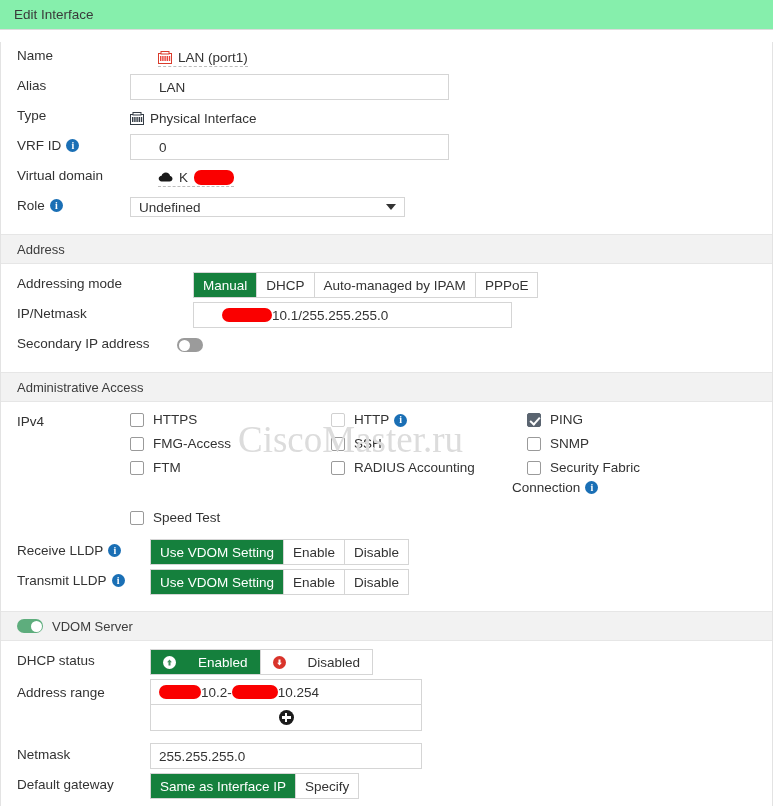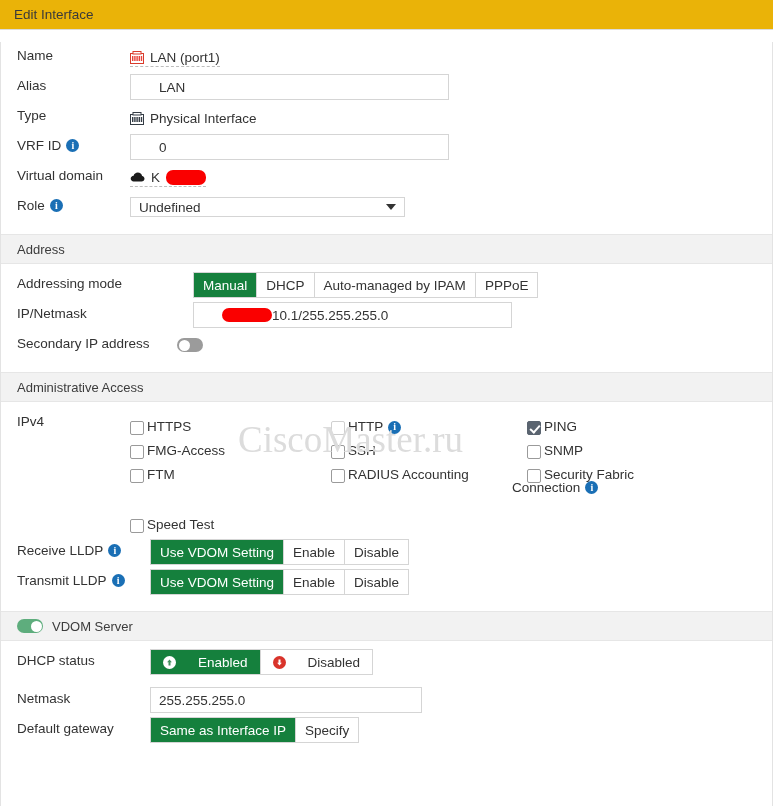--- a/index.html
+++ b/index.html
@@ -12,21 +12,21 @@
     font-family: "Liberation Sans", sans-serif;
     font-size: 13.5px;
     color: #2b2b2b;
     position: relative;
     overflow: hidden;
   }
 
   
   .titlebar {
     height: 30px;
-    background: #eab308;
+    background: #86efac;
     border-bottom: 1px solid #dcdcdc;
     display: flex;
     align-items: center;
     padding-left: 14px;
   }
   .titlebar .title { font-size: 13.5px; color: #3a3a3a; }
 
   
   .panel {
     position: relative;
@@ -83,21 +83,21 @@
   }
   .input.w275 { width: 319px; padding-left: 28px; }
   .input.w272 { width: 272px; }
 
   
   .staticval {
     display: flex; align-items: center; gap: 6px;
     font-size: 13.5px; color: #333;
     padding-top: 2px;
   }
-  .dashed { border-bottom: 1px dashed #bdbdbd; padding-bottom: 1px; }
+  .dashed { border-bottom: 1px dashed #bdbdbd; padding-bottom: 1px; margin-left: 28px; }
 
   
   .select {
     width: 275px; height: 20px;
     border: 1px solid #d5d5d5;
     background: #fff;
     display: flex; align-items: center;
     justify-content: space-between;
     padding: 0 8px 0 8px;
     font-size: 13.5px; color: #333;
@@ -143,22 +143,22 @@
     display: flex;
     padding-left: 129px;
     padding-top: 4px;
   }
   .cbcol { }
   .cbcol.c1 { width: 201px; }
   .cbcol.c2 { width: 196px; }
   .cbcol.c3 { width: 160px; }
   .cbitem {
     display: flex;
-    align-items: flex-end;
-    gap: 3px;
+    align-items: flex-start;
+    gap: 9px;
     height: 24px;
     font-size: 13.5px;
     color: #333;
   }
   .cbitem .txt { display:flex; align-items:center; gap: 5px; line-height: 16px; padding-top: 1px;}
   .box {
     width: 14px; height: 14px;
     border: 1px solid #9a9a9a;
     background: #fff;
     border-radius: 2px;
@@ -525,20 +525,34 @@
                   <circle cx="5.5" cy="5.5" r="5.5" fill="#d9342b"></circle>
                   <path d="M5.5 8.4L3.1 5.8h1.4V2.6h2v3.2h1.4z" fill="#ffffff"></path>
                 </svg>
             </span>
             <span>Disabled</span>
           </div>
         </div>
       </div>
     </div>
 
+    <div class="row" style="align-items:flex-start;">
+      <div class="lbl" style="width:133px;flex:0 0 133px;padding-top:6px;">Address range</div>
+      <div class="fld" style="display:block;">
+        <div class="input w272">
+          <span class="redact r2"></span>
+            <span>10.2-</span>
+            <span class="redact r3"></span>
+            <span>10.254</span>
+        </div>
+        <div class="addrow">
+          <span class="plus"></span>
+        </div>
+      </div>
+    </div>
 
     <div class="row" style="margin-top:8px;">
       <div class="lbl" style="width:133px;flex:0 0 133px;">Netmask</div>
       <div class="fld">
         <div class="input w272">255.255.255.0</div>
       </div>
     </div>
 
     <div class="row">
       <div class="lbl" style="width:133px;flex:0 0 133px;">Default gateway</div>

